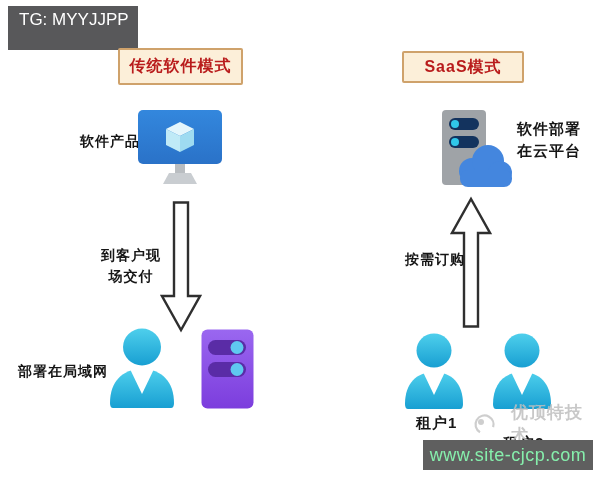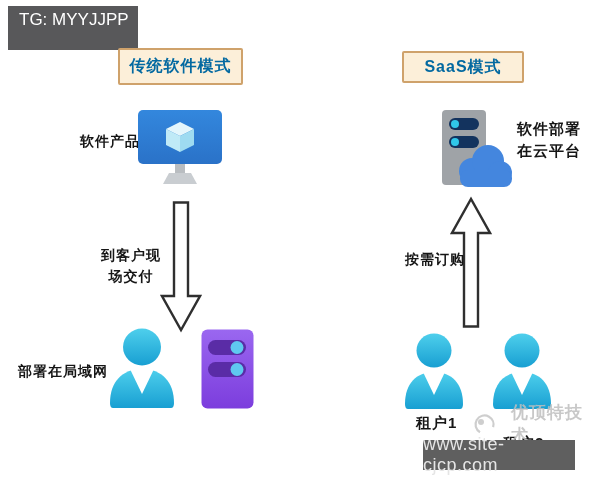--- a/index.html
+++ b/index.html
@@ -8,21 +8,21 @@
     font-family:"Liberation Sans","DejaVu Sans",sans-serif;
   }
   .abs{position:absolute;}
   .tag-bar{
     left:8px;top:6px;width:130px;height:44px;background:#58585a;color:#ffffff;
     font-size:17px;line-height:28px;padding-left:11px;box-sizing:border-box;
   }
   .title-box{
     background:#fcefd9;border:2px solid #cfa26b;border-radius:2px;
     display:flex;align-items:center;justify-content:center;
-    font-size:16px;font-weight:bold;color:#0369a1;letter-spacing:1px;
+    font-size:16px;font-weight:bold;color:#b91c1c;letter-spacing:1px;
   }
   .title-box.left{left:118px;top:48px;width:121px;height:33px;}
   .title-box.right{left:402px;top:51px;width:118px;height:28px;}
   .zh-label{
     color:#161616;font-weight:600;font-size:14px;line-height:21px;letter-spacing:1px;
   }
   .lbl-product{left:80px;top:131px;}
   .lbl-delivery{left:98px;top:245px;width:66px;text-align:center;}
   .lbl-lan{left:18px;top:361px;}
   .lbl-cloud{left:517px;top:118px;line-height:22px;font-size:15px;}
@@ -35,21 +35,21 @@
   .arrow-up{left:450px;top:196px;}
   .icon-person-lan{left:103px;top:328px;}
   .icon-server-purple{left:201px;top:329px;}
   .icon-person-t1{left:399px;top:333px;}
   .icon-person-t2{left:487px;top:333px;}
   .watermark{
     left:473px;top:401px;display:flex;align-items:center;gap:15px;
     color:#bfbfbf;font-size:17px;font-weight:600;letter-spacing:1px;opacity:.85;
   }
   .site-bar{
-    left:423px;top:440px;width:152px;height:30px;background:#5f5f5f;color:#e5e5e5;
+    left:423px;top:440px;width:170px;height:30px;background:#5f5f5f;color:#86efac;
     font-size:18px;display:flex;align-items:center;justify-content:center;letter-spacing:.5px;
   }
 </style>
 </head>
 <body>
 
 <div id="canvas">
 
   <svg width="0" height="0" style="position:absolute" aria-hidden="true">
     <defs>

